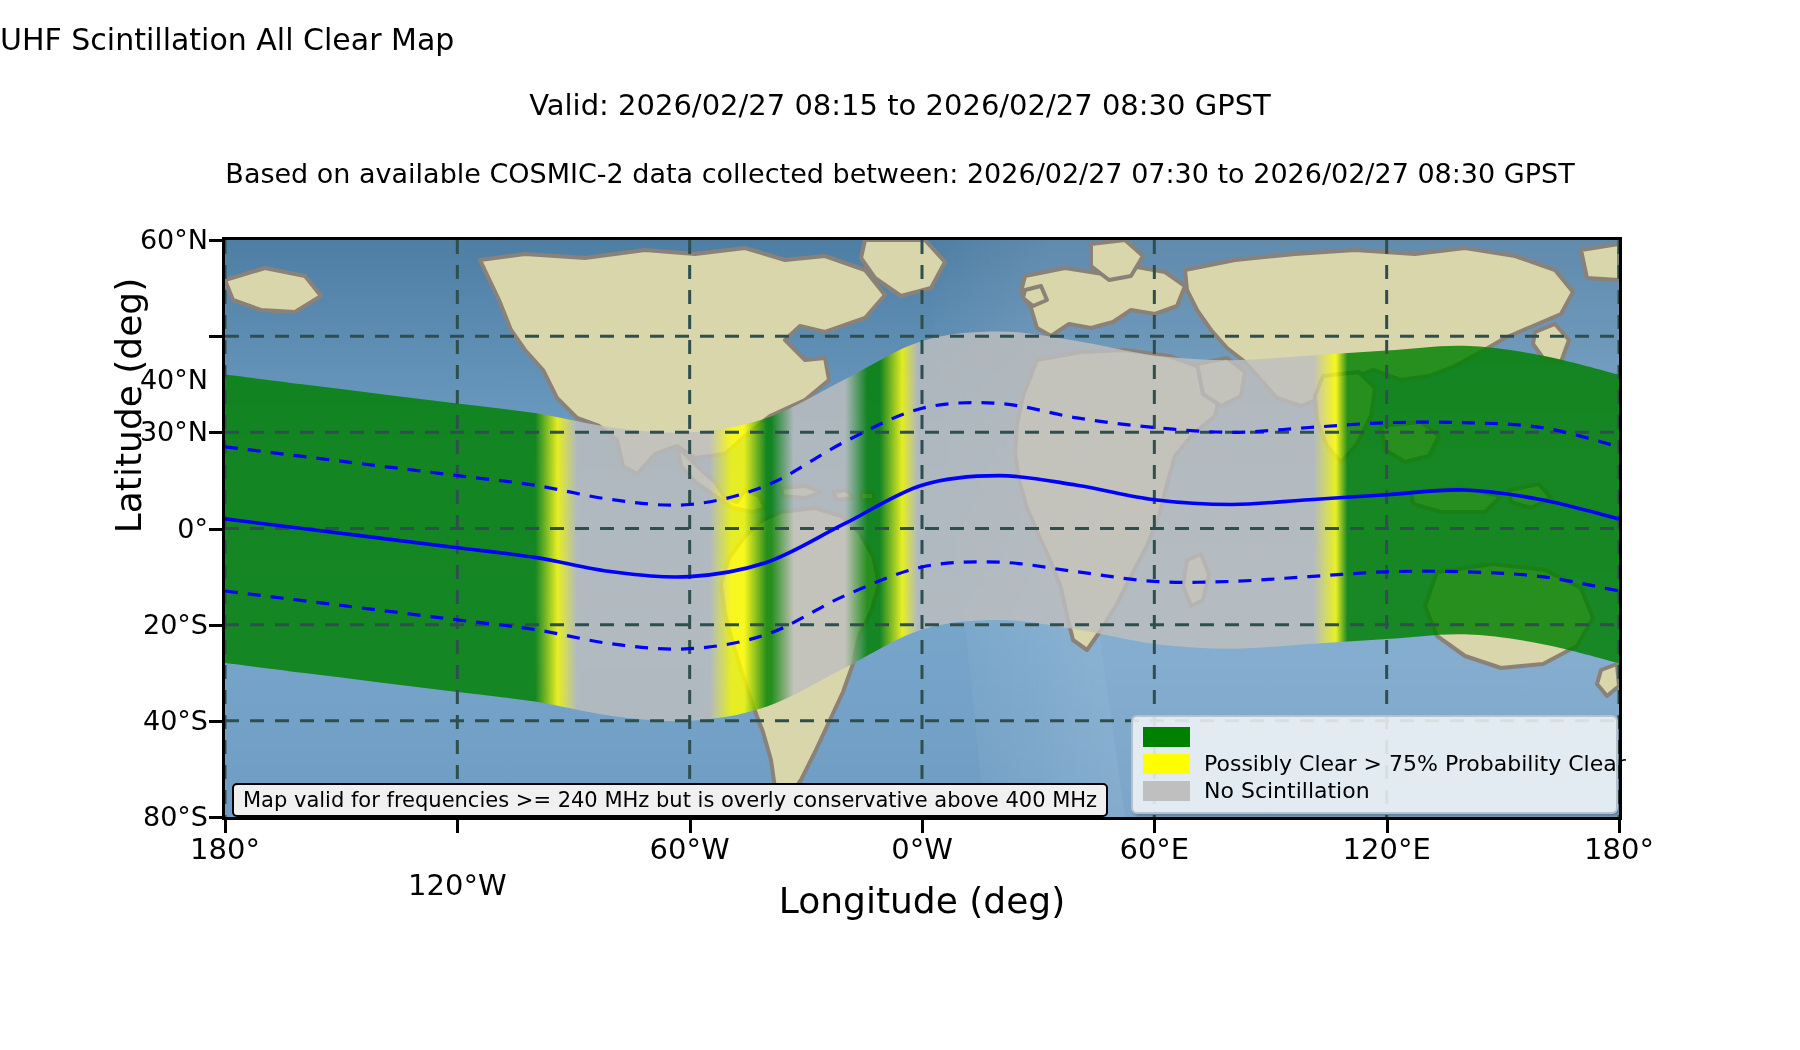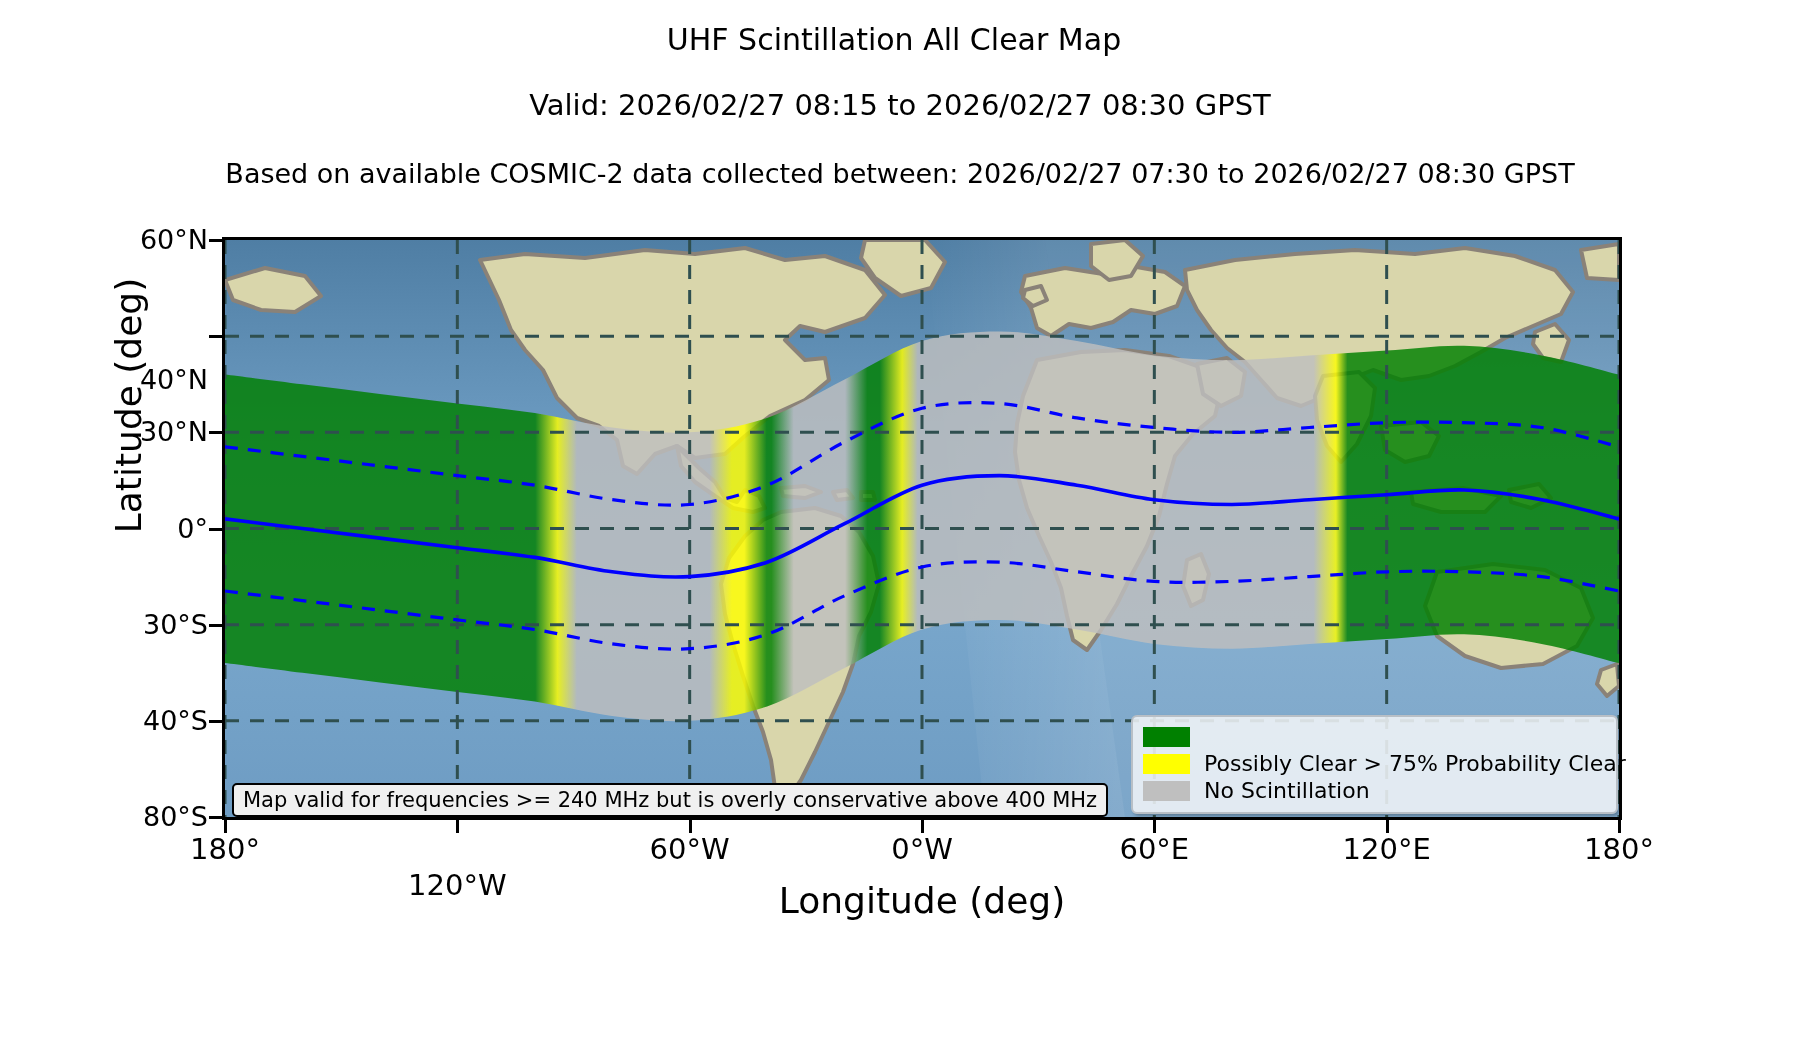--- a/index.html
+++ b/index.html
@@ -1,20 +1,20 @@
 <!DOCTYPE html>
 <html><head>
 <meta charset="utf-8">
 <style>
   html,body{margin:0;padding:0;background:#ffffff;}
   body{width:1800px;height:1050px;font-family:"DejaVu Sans","Liberation Sans",sans-serif;color:#000;overflow:hidden;position:relative;}
 
   
   #title-block{position:absolute;left:0;top:0;width:1800px;}
-  #main-title{position:absolute;left:0;top:22px;width:1788px;text-align:center;font-size:30px;letter-spacing:0px;}
+  #main-title{position:absolute;left:0;top:22px;width:1788px;text-align:left;font-size:30px;letter-spacing:0px;}
   #valid-line{position:absolute;left:0;top:88px;width:1800px;text-align:center;font-size:29px;}
   #basis-line{position:absolute;left:0;top:158px;width:1800px;text-align:center;font-size:27px;}
 
   
   #plot-frame{position:absolute;left:222px;top:237px;width:1400px;height:583px;border:3px solid #000;box-sizing:border-box;overflow:hidden;background:#7fa8c9;}
   #plot-inner{position:absolute;left:0;top:0;width:1394px;height:577px;}
 
   .layer{position:absolute;left:0;top:0;width:1394px;height:577px;}
 
   
@@ -47,21 +47,21 @@
 
 <div id="ytick-layer">
     <div class="ytick" style="top: 226px;">60°N</div>
     <div class="ytick-mark" style="top: 239px; left: 209px;"></div>
     <div class="ytick" style="top: 322.167px; margin-top: 44px;">40°N</div>
     <div class="ytick-mark" style="top: 335.167px; left: 209px;"></div>
     <div class="ytick" style="top: 418.333px;">30°N</div>
     <div class="ytick-mark" style="top: 431.333px; left: 209px;"></div>
     <div class="ytick" style="top: 514.5px;">0°</div>
     <div class="ytick-mark" style="top: 527.5px; left: 209px;"></div>
-    <div class="ytick" style="top: 610.667px;">30°S</div>
+    <div class="ytick" style="top: 610.667px;">20°S</div>
     <div class="ytick-mark" style="top: 623.667px; left: 209px;"></div>
     <div class="ytick" style="top: 706.833px;">40°S</div>
     <div class="ytick-mark" style="top: 719.833px; left: 209px;"></div>
     <div class="ytick" style="top: 803px;">80°S</div>
     <div class="ytick-mark" style="top: 816px; left: 209px;"></div>
   </div>
 <div id="xtick-layer">
     <div class="xtick" style="left: 125px;">180°</div>
     <div class="xtick-mark" style="left: 224px;"></div>
     <div class="xtick" style="left: 357.333px; margin-top: 36px;">120°W</div>

